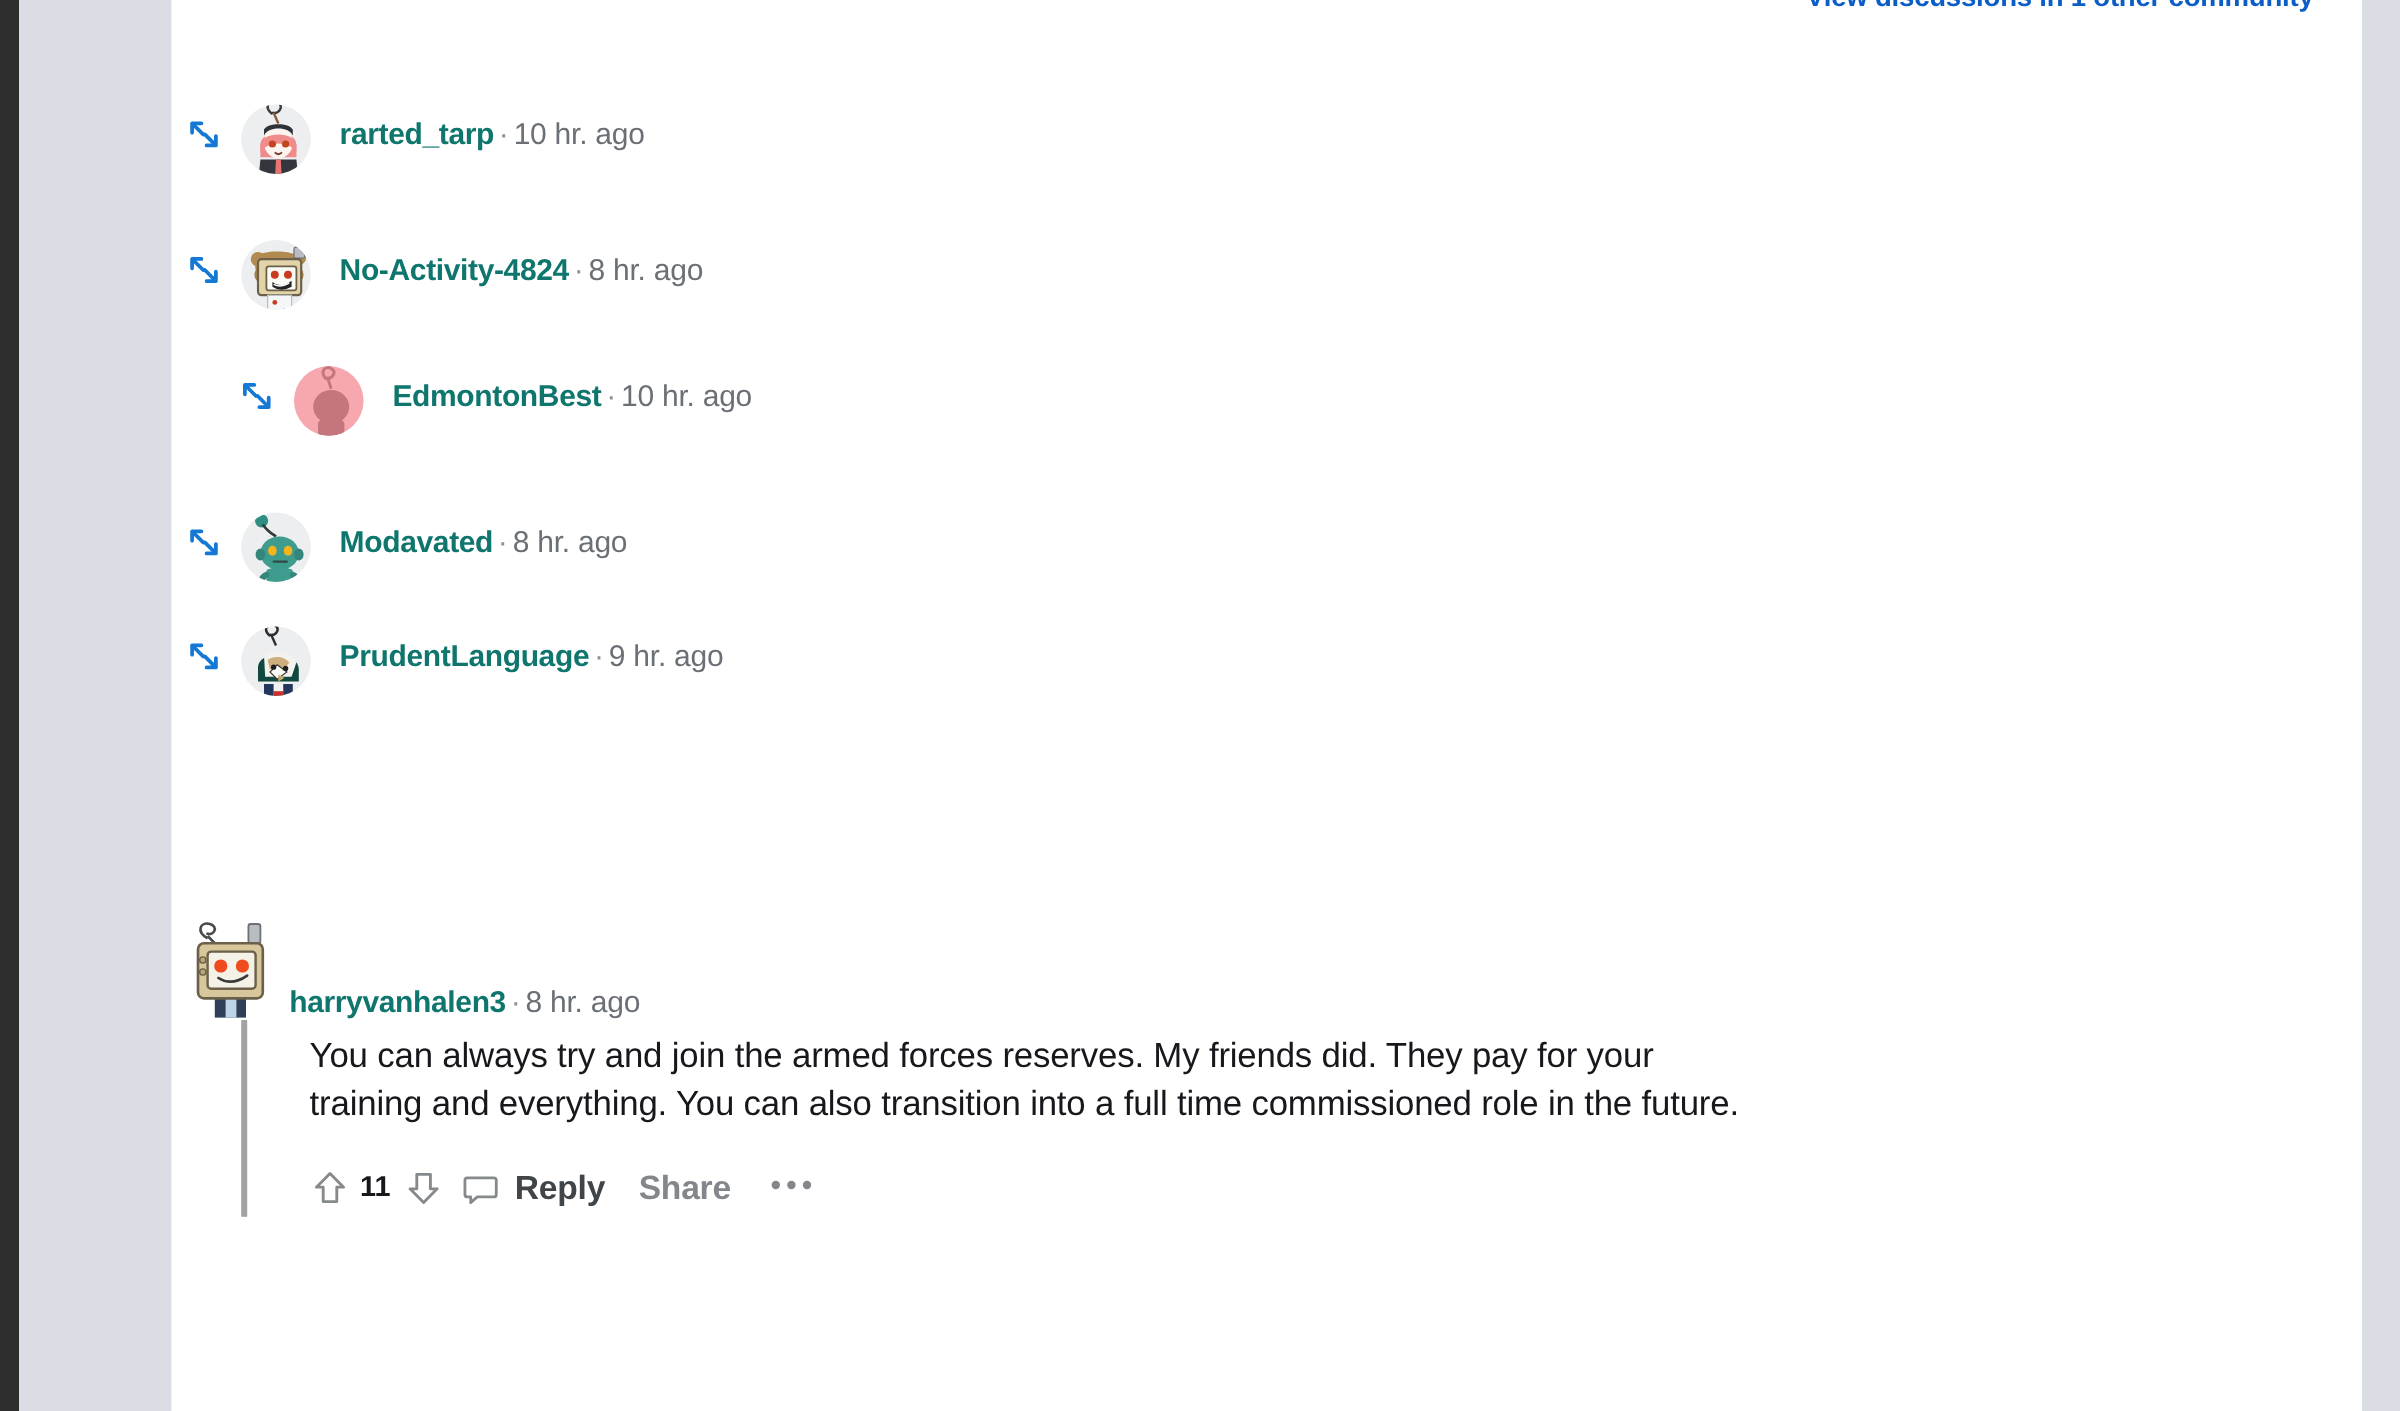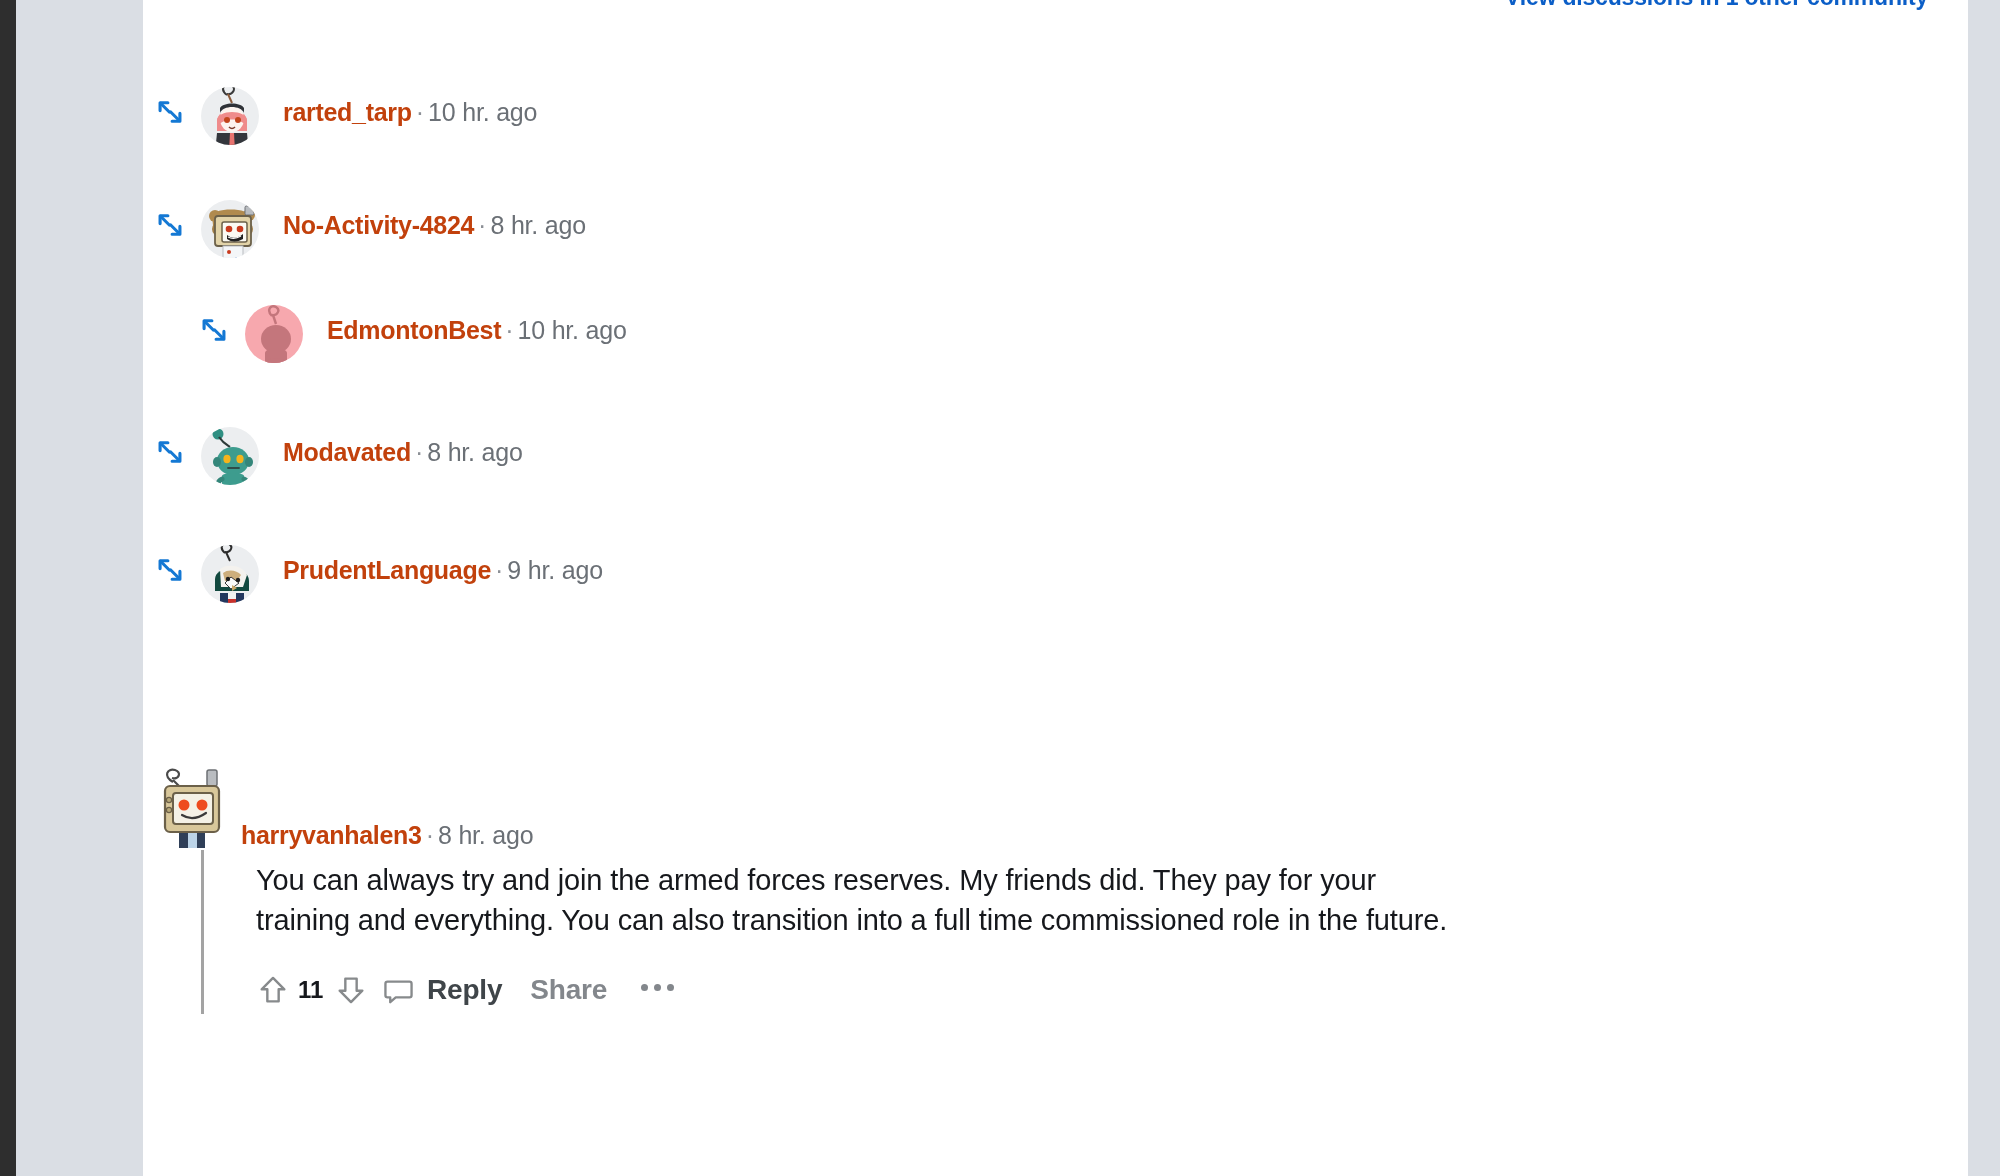--- a/index.html
+++ b/index.html
@@ -98,21 +98,21 @@
     height: 74px;
   }
   .meta-line {
     margin-left: 20px;
     font-size: 25px;
     white-space: nowrap;
     line-height: 1;
   }
   .username {
     font-weight: bold;
-    color: #c2410c;
+    color: #0f766e;
     letter-spacing: -0.3px;
     cursor: pointer;
   }
   .dot-sep {
     color: #8c9096;
     margin: 0 4px;
   }
   .timestamp {
     color: #6b7076;
     letter-spacing: -0.2px;
@@ -140,21 +140,21 @@
     cursor: pointer;
   }
   #expanded-meta {
     margin-left: 10px;
     font-size: 25px;
     white-space: nowrap;
   }
   #thread-body {
     position: relative;
     margin-left: 58px;
-    border-left: 3px solid #a3a3a3;
+    border-left: 5px solid #a3a3a3;
     padding-left: 52px;
     padding-top: 10px;
   }
   #comment-text {
     font-size: 29px;
     line-height: 1.38;
     color: #16181c;
     max-width: 1215px;
     letter-spacing: -0.15px;
   }
@@ -356,21 +356,21 @@
       <path d="M21 58 C16 60, 15 68, 19 70" fill="none" stroke="#34867a" stroke-width="5" stroke-linecap="round"></path>
       <path d="M43 58 C48 60, 49 68, 45 70" fill="none" stroke="#34867a" stroke-width="5" stroke-linecap="round"></path>
     </svg>
             </span>
        </div>
      </div>
      <div class="meta-line">
        <span class="username">Modavated</span><span class="dot-sep">·</span><span class="timestamp">8 hr. ago</span>
      </div>
       </div>
-      <div class="collapsed-comment" style="top: 518px;">
+      <div class="collapsed-comment" style="top: 495px;">
         <div class="expand-toggle">
        <span>
   <svg width="34" height="34" viewBox="0 0 24 24">
     <path d="M10.5 5.5 L5 5.5 L5 11" fill="none" stroke="#1478d4" stroke-width="2.2" stroke-linecap="round" stroke-linejoin="round"></path>
     <path d="M5.5 6 L11.5 12" stroke="#1478d4" stroke-width="2.2" stroke-linecap="round"></path>
     <path d="M13.5 18.5 L19 18.5 L19 13" fill="none" stroke="#1478d4" stroke-width="2.2" stroke-linecap="round" stroke-linejoin="round"></path>
     <path d="M18.5 18 L12.5 12" stroke="#1478d4" stroke-width="2.2" stroke-linecap="round"></path>
   </svg>
           </span>
      </div>

